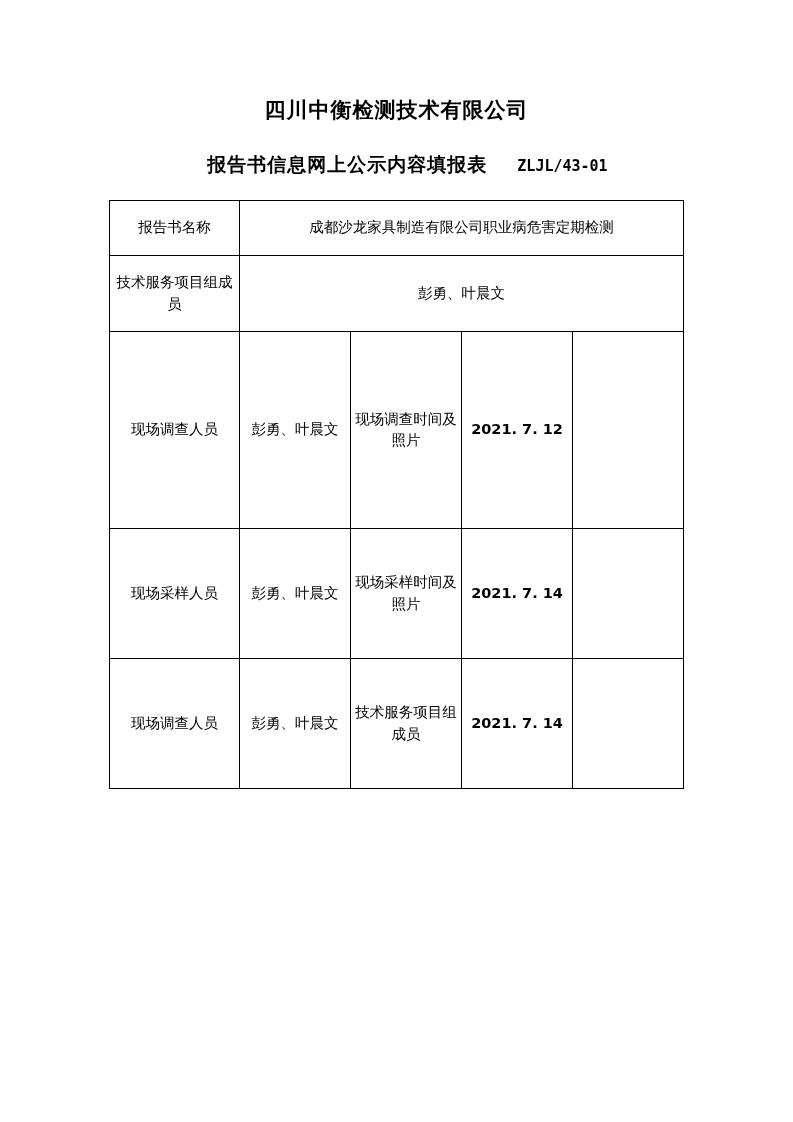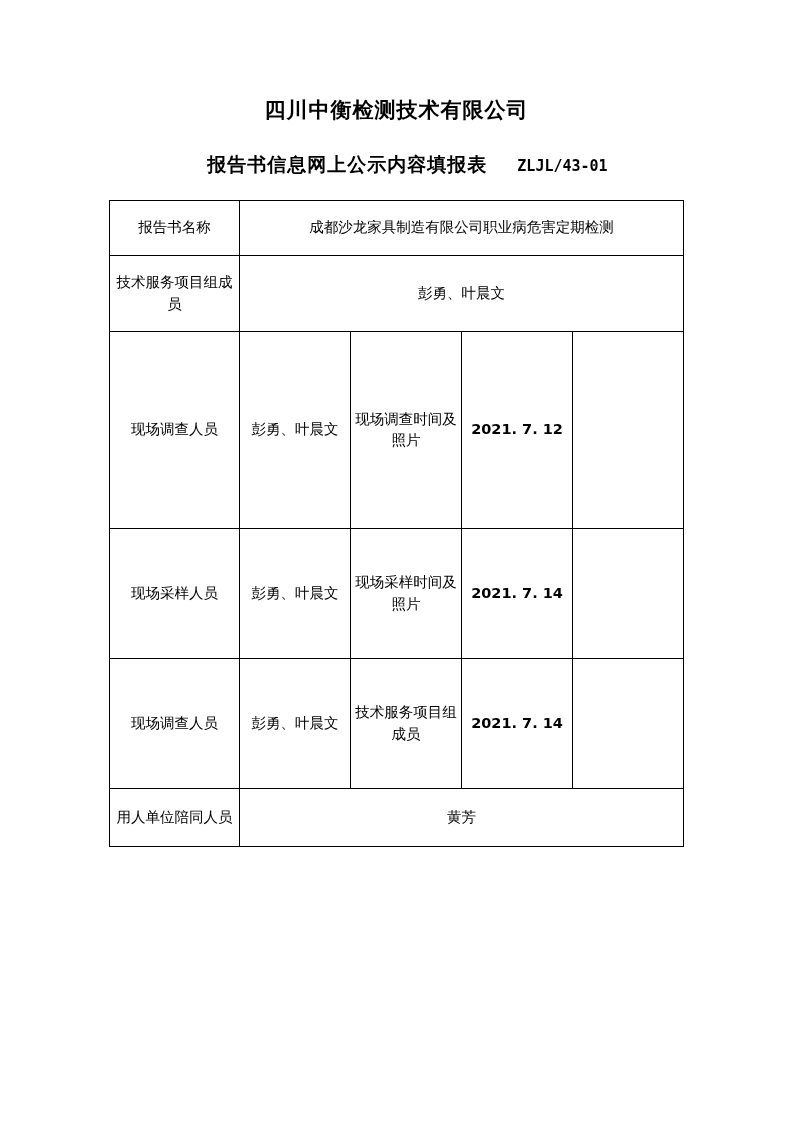--- a/index.html
+++ b/index.html
@@ -128,20 +128,16 @@
       </tr>
 
       <tr class="rmid">
         <td class="label">现场调查人员</td>
         <td class="col-b bold">彭勇、叶晨文</td>
         <td class="col-c">技术服务项目组成员</td>
         <td class="col-d date-cell">2021. 7. 14</td>
         <td class="col-e"></td>
       </tr>
 
-      <tr class="rlast">
-        <td class="label">用人单位陪同人员</td>
-        <td colspan="4" class="bold">黄芳</td>
-      </tr>
     </tbody>
   </table>
 
 </div>
 
 </body></html>

